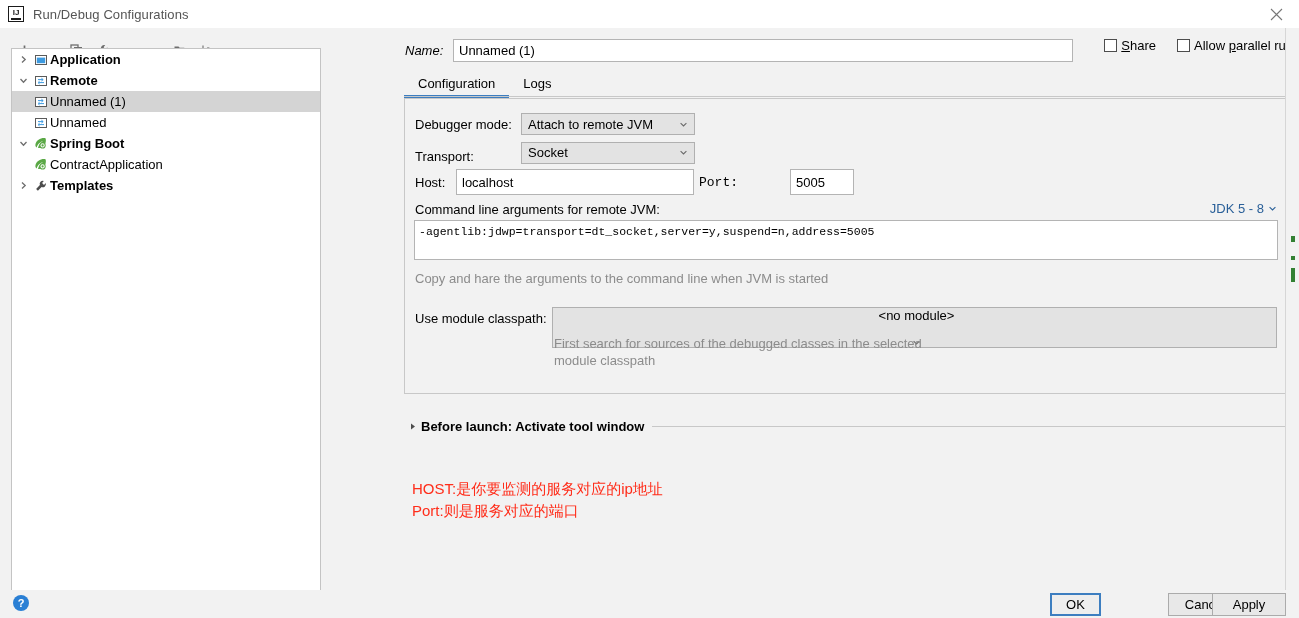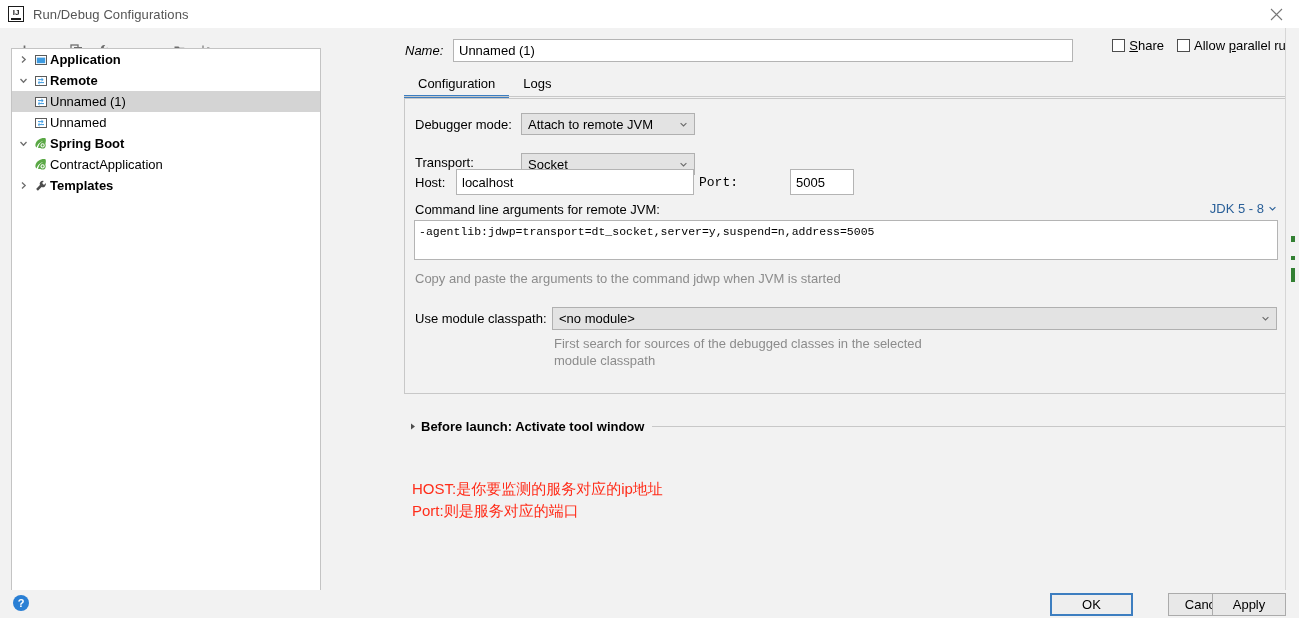--- a/index.html
+++ b/index.html
@@ -116,21 +116,21 @@
     background: #ffffff;
     border: 1px solid #b4b4b4;
     font-family: "Liberation Sans", sans-serif;
     font-size: 13px;
     padding: 0 5px;
     color: #000;
     outline: none;
   }
   .chk-group {
     position: absolute; right: 6px; top: 10px;
-    display: flex; align-items: center; gap: 13px; padding-left: 31px;
+    display: flex; align-items: center; gap: 21px; padding-left: 31px;
   }
   .chk-item { display: flex; align-items: center; cursor: pointer; }
   .chk-box {
     width: 13px; height: 13px;
     border: 1px solid #4d4d4d;
     background: #fff;
     margin-right: 4px;
     flex: none;
   }
   .chk-lbl { font-size: 13px; }
@@ -224,21 +224,21 @@
   .cmd-hint {
     position: absolute; left: 10px; top: 172px;
     font-size: 13px; color: #8c8c8c;
   }
   .mod-label {
     position: absolute; left: 10px; top: 212px;
     font-size: 13px;
   }
   .mod-combo {
     position: absolute; left: 147px; top: 208px;
-    width: 725px; height: 23px;
+    width: 725px; height: 41px; flex-direction: column;
   }
   .mod-hint {
     position: absolute; left: 149px; top: 236px;
     font-size: 13px; color: #8c8c8c; line-height: 17px;
   }
 
   
   .before-launch {
     position: absolute; left: 405px; top: 418px;
     width: 880px; height: 16px;
@@ -294,21 +294,21 @@
     font-size: 13px;
     display: flex; align-items: center; justify-content: center;
     cursor: pointer;
     color: #000;
     font-family: "Liberation Sans", sans-serif;
   }
   .btn.primary {
     border: 2px solid #3d7ec0;
     background: #eeeeee;
   }
-  #btn-ok { left: 1050px; width: 83px; }
+  #btn-ok { left: 1050px; width: 51px; }
   #btn-cancel { left: 1168px; width: 74px; }
   #btn-apply { left: 1212px; width: 74px; }
 </style>
 </head>
 <body>
 
 <div id="root">
 
   <div class="titlebar">
     <div class="title-ij-icon"></div>
@@ -507,21 +507,21 @@
         <span class="cb-arrow">
           <svg width="9" height="9" viewBox="0 0 9 9">
               <path d="M1.6 3.2 L4.5 6 L7.4 3.2" stroke="#6a6a6a" stroke-width="1.1" fill="none"></path>
             </svg>
         </span>
       </div>
     </div>
 
     <div class="frow" style="left:10px; top:42px;">
       <div class="flabel" style="width:106px;margin-top:8px;">Transport:</div>
-      <div class="combo" style="width:174px;margin-top:12px;">
+      <div class="combo" style="width:174px;">
         <span class="cb-text">Socket</span>
         <span class="cb-arrow">
           <svg width="9" height="9" viewBox="0 0 9 9">
               <path d="M1.6 3.2 L4.5 6 L7.4 3.2" stroke="#6a6a6a" stroke-width="1.1" fill="none"></path>
             </svg>
         </span>
       </div>
     </div>
 
     <div class="frow" style="left:10px; top:70px;">
@@ -534,21 +534,21 @@
     <div class="cmd-label">Command line arguments for remote JVM:</div>
     <div class="jdk-sel">
       <span>JDK 5 - 8</span>
       <span>
         <svg width="9" height="9" viewBox="0 0 9 9">
             <path d="M1.6 3.2 L4.5 6 L7.4 3.2" stroke="#2a6099" stroke-width="1.1" fill="none"></path>
           </svg>
       </span>
     </div>
     <textarea class="cmd-area" spellcheck="false" style="">-agentlib:jdwp=transport=dt_socket,server=y,suspend=n,address=5005</textarea>
-    <div class="cmd-hint">Copy and paste the arguments to the command jdwp when JVM is started</div>
+    <div class="cmd-hint">Copy and hare the arguments to the command line when JVM is started</div>
 
     <div class="mod-label">Use module classpath:</div>
     <div class="combo mod-combo">
       <span class="cb-text">&lt;no module&gt;</span>
       <span class="cb-arrow">
         <svg width="9" height="9" viewBox="0 0 9 9">
             <path d="M1.6 3.2 L4.5 6 L7.4 3.2" stroke="#6a6a6a" stroke-width="1.1" fill="none"></path>
           </svg>
       </span>
     </div>

